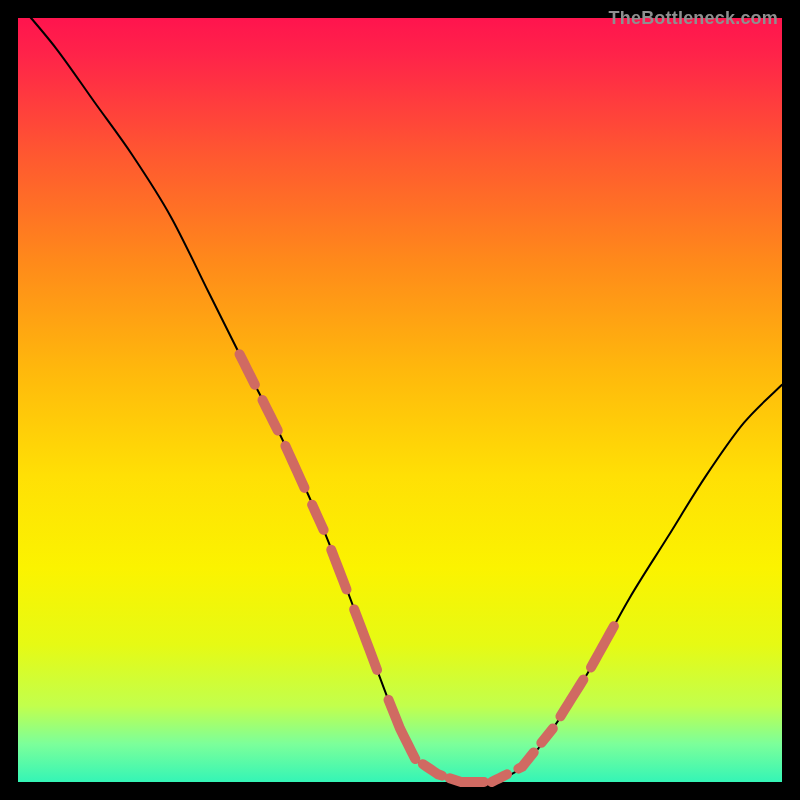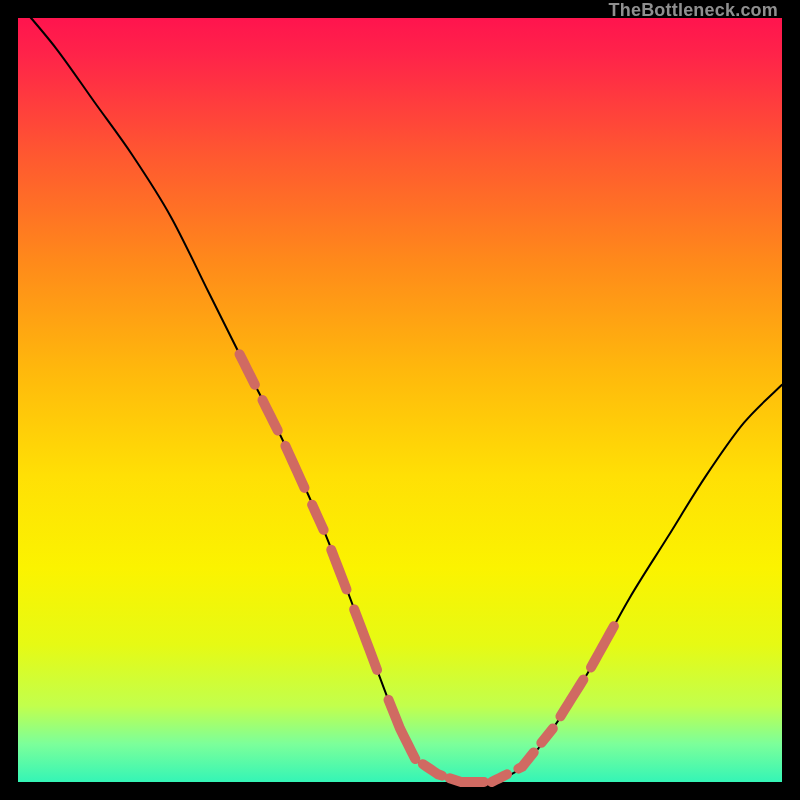--- a/index.html
+++ b/index.html
@@ -25,21 +25,21 @@
       #ffe005 60%,
       #fbf300 72%,
       #e6fa14 82%,
       #c2ff4c 90%,
       #7cff9a 95%,
       #34f5b6 100%
     );
   }
   .watermark {
     position: absolute;
-    top: 0px;
+    top: 8px;
     right: 22px;
     font-family: Arial, Helvetica, sans-serif;
     font-size: 18px;
     font-weight: bold;
     color: #8f8f8f;
     letter-spacing: 0.2px;
     text-align: right;
   }
   svg.curve {
     position: absolute;

